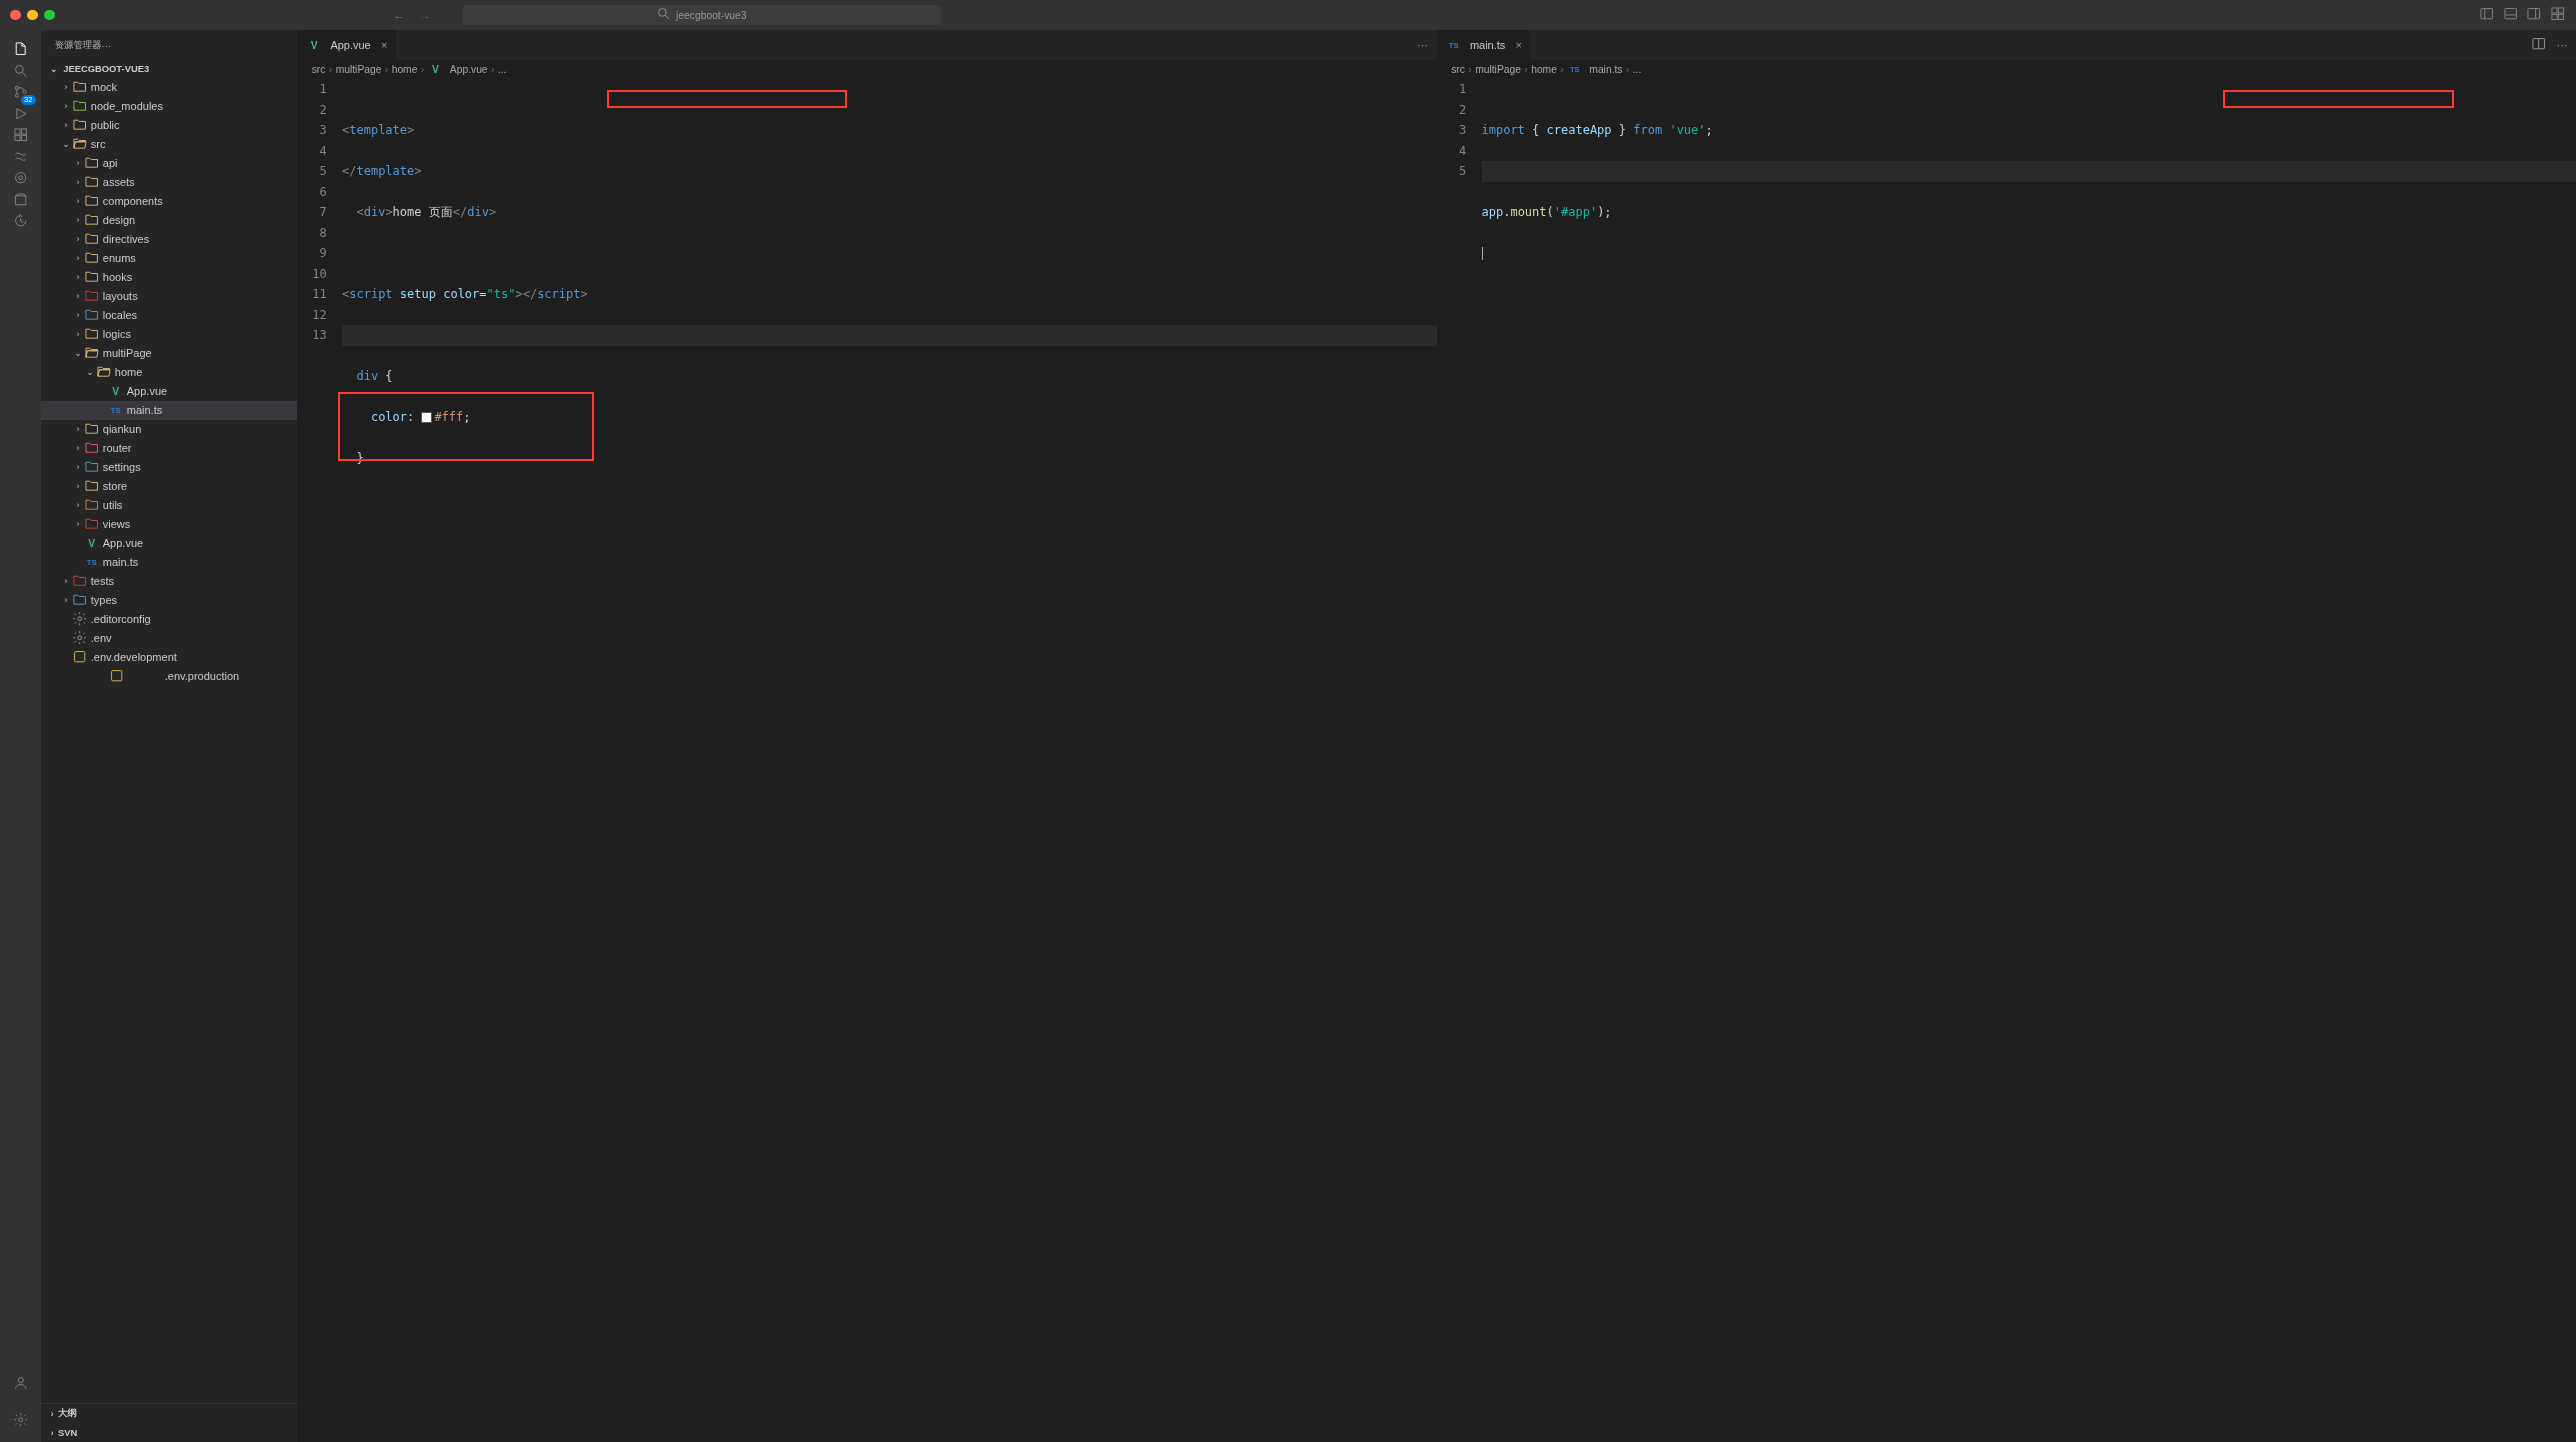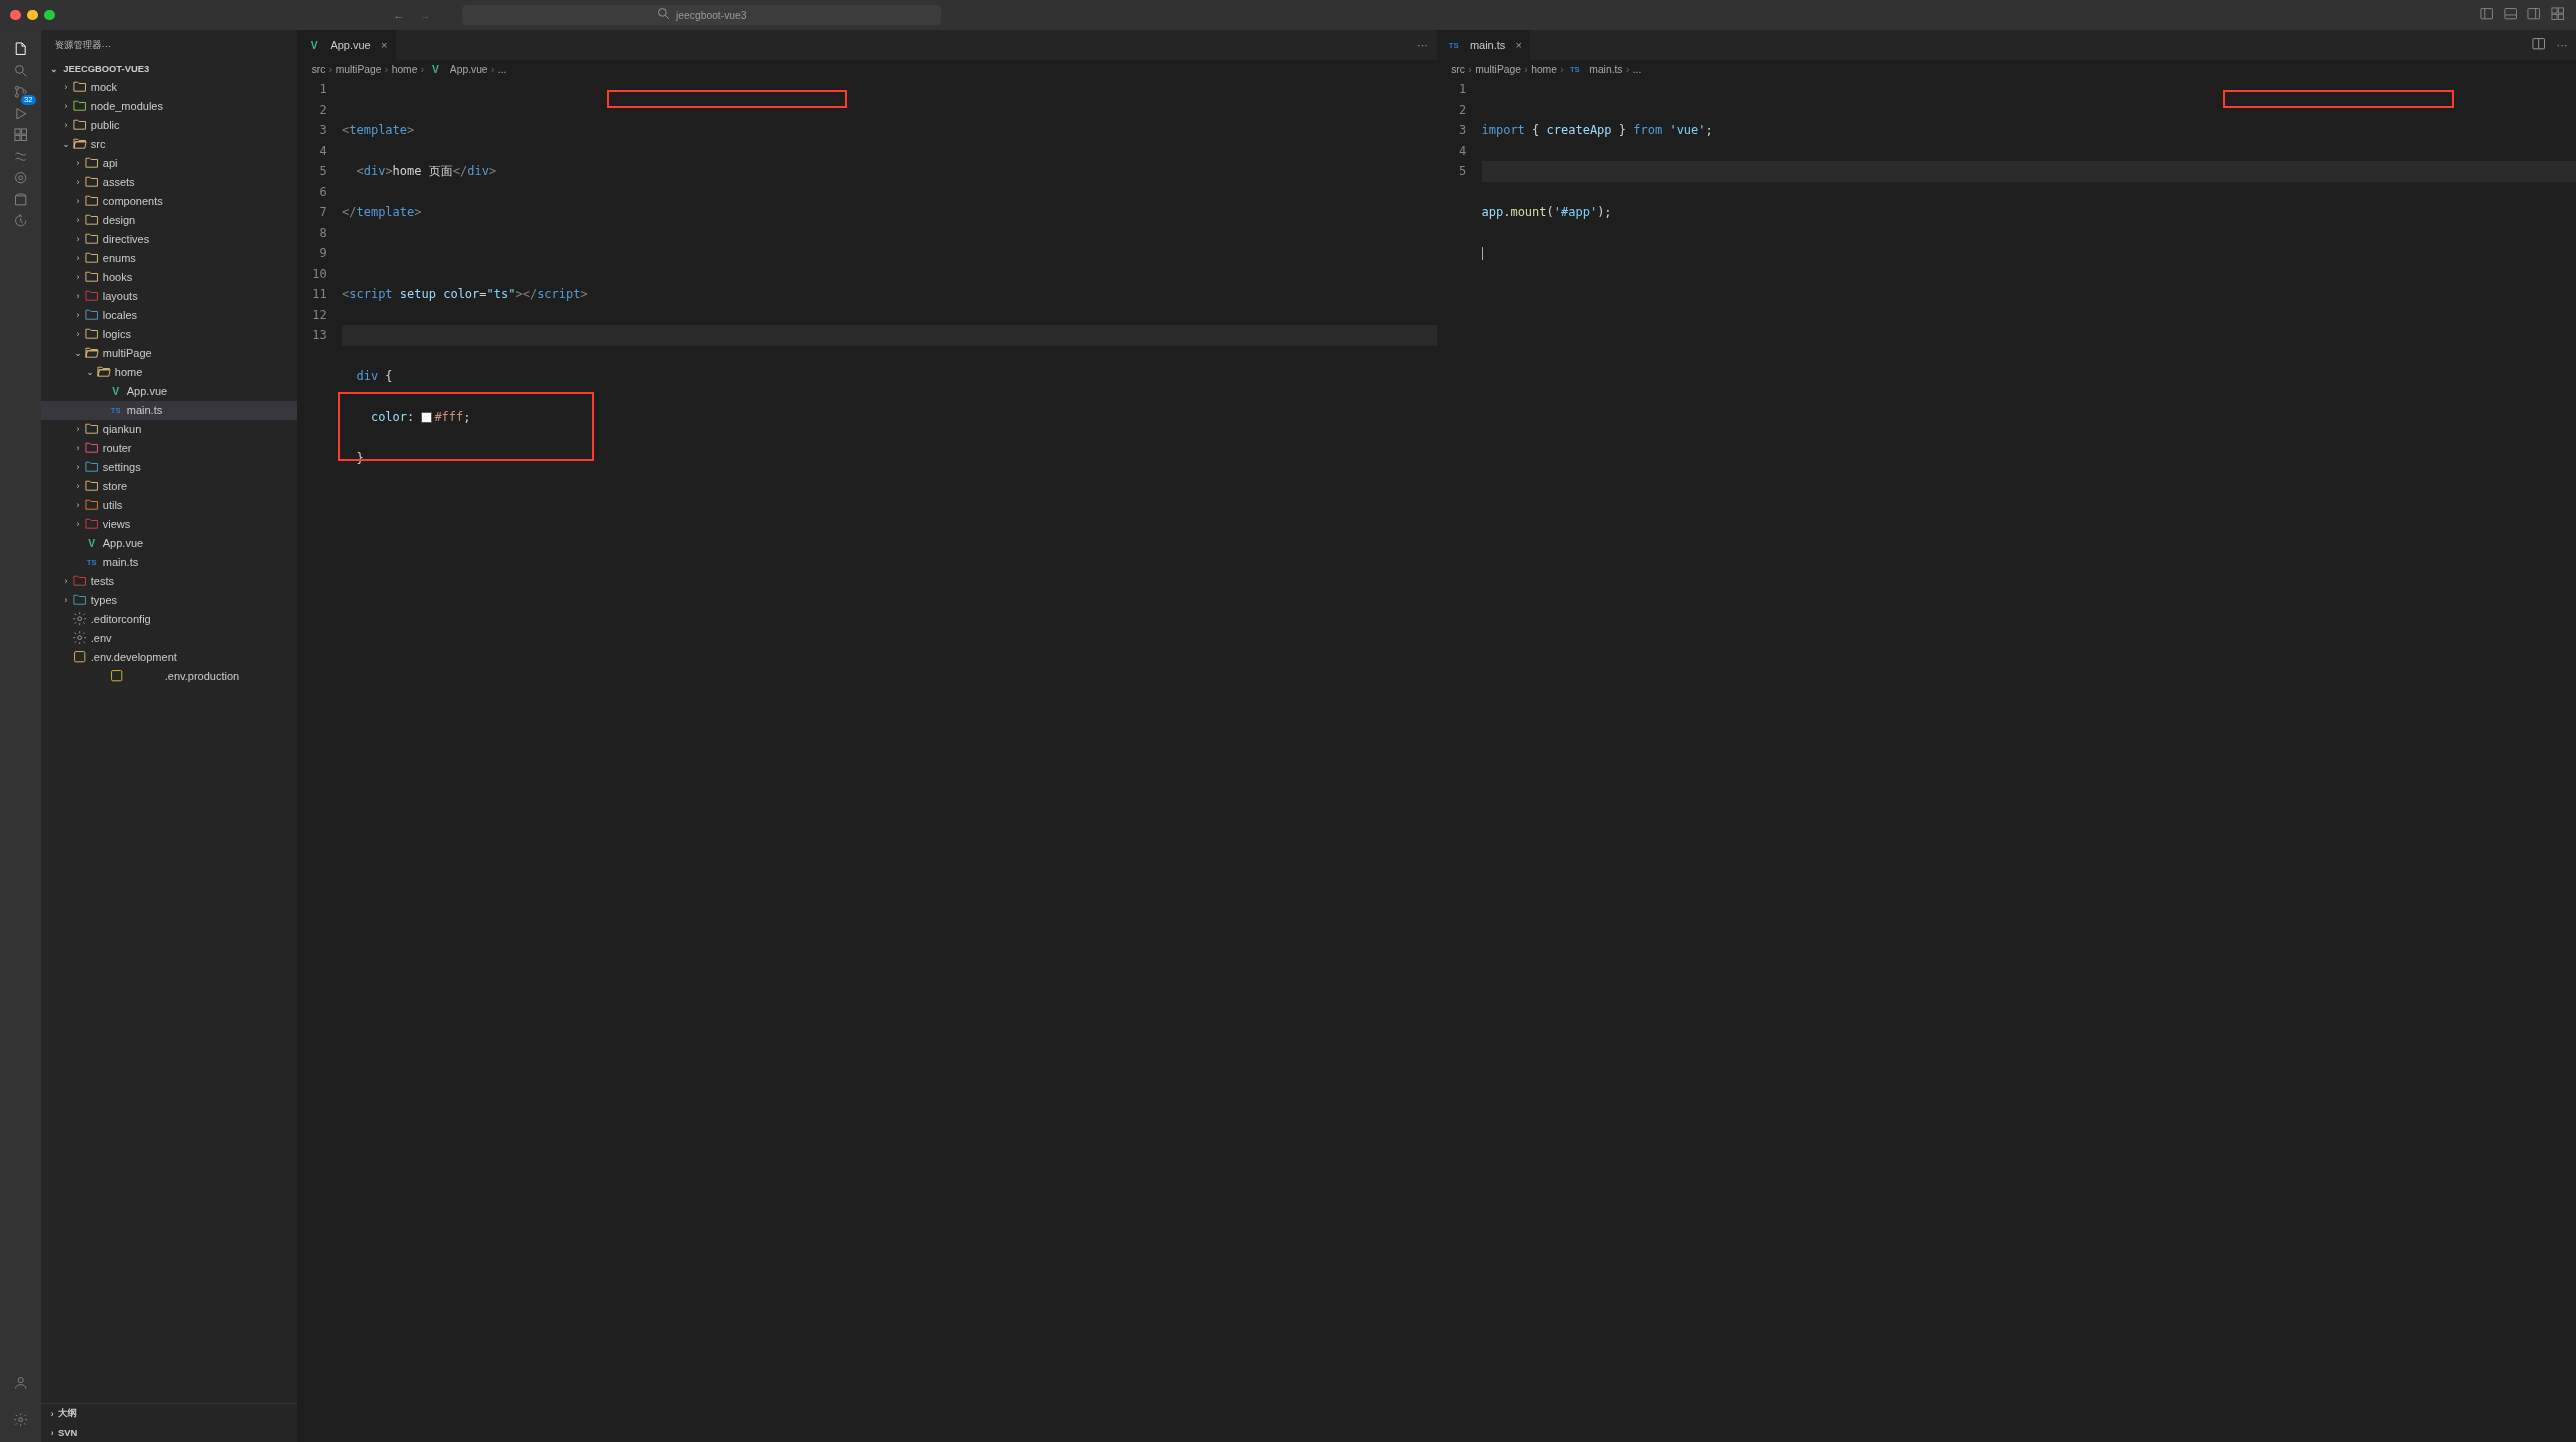--- a/index.html
+++ b/index.html
@@ -52,21 +52,21 @@
 .tab .close { color: #999; margin-left: 5.1px; }
 .tab-actions { margin-left: auto; display: flex; align-items: center; gap: 10.3px; padding: 0 8.5px; color: #999; }
 .breadcrumbs { height: 19px; display: flex; align-items: center; padding: 0 13.7px; gap: 3.4px; font-size: 10.3px; color: #a9a9a9; background: #1e1e1e; }
 .bc-sep { color: #666; }
 .code { flex: 1; display: flex; font-family: Menlo, Consolas, monospace; font-size: 12px; line-height: 20.5px; background: #1e1e1e; overflow: hidden; }
 .gutter { width: 44px; text-align: right; color: #858585; padding-right: 15.4px; user-select: none; }
 .codelines { flex: 1; white-space: pre; color: #d4d4d4; position: relative; }
 .current-line { background: #2a2a2b; position: absolute; left: 0; right: 0; height: 20.5px; }
 .tk-tag { color: #569cd6; }
 .tk-attr { color: #9cdcfe; }
-.tk-str { color: #7dd3fc; }
+.tk-str { color: #14b8a6; }
 .tk-kw { color: #569cd6; }
 .tk-fn { color: #dcdcaa; }
 .tk-var { color: #9cdcfe; }
 .tk-type { color: #4ec9b0; }
 .tk-punct { color: #808080; }
 .tk-css-prop { color: #9cdcfe; }
 .tk-css-val { color: #ce9178; }
 .swatch { display:inline-block; width:10.3px; height:10.3px; vertical-align:middle; margin-right:2.6px; border:0.9px solid #555; }
 .sb-bottom { border-top: 0.9px solid #333; }
 .sb-bottom .row { font-size: 9.4px; font-weight: bold; color: #ccc; }
@@ -477,22 +477,22 @@
               <div>8</div>
               <div>9</div>
               <div>10</div>
               <div>11</div>
               <div>12</div>
               <div>13</div>
             </div>
           <div class="codelines">
 <div class="current-line" style="top:246px"></div>
 <div><span class="tk-punct">&lt;</span><span class="tk-tag">template</span><span class="tk-punct">&gt;</span></div>
+<div><span class="tk-punct">&lt;/</span><span class="tk-tag">template</span><span class="tk-punct">&gt;</span></div>
 <div>  <span class="tk-punct">&lt;</span><span class="tk-tag">div</span><span class="tk-punct">&gt;</span><span>home 页面</span><span class="tk-punct">&lt;/</span><span class="tk-tag">div</span><span class="tk-punct">&gt;</span></div>
-<div><span class="tk-punct">&lt;/</span><span class="tk-tag">template</span><span class="tk-punct">&gt;</span></div>
 <div> </div>
 <div><span class="tk-punct">&lt;</span><span class="tk-tag">script</span><span class="tk-attr"> setup</span><span class="tk-attr"> color</span><span>=</span><span class="tk-str">"ts"</span><span class="tk-punct">&gt;&lt;/</span><span class="tk-tag">script</span><span class="tk-punct">&gt;</span></div>
 <div> </div>
 <div>  <span class="tk-tag">div</span><span> {</span></div>
 <div>    <span class="tk-css-prop">color</span><span>: </span><span class="swatch" style="background:#ffffff"></span><span class="tk-css-val">#fff</span><span>;</span></div>
 <div>  <span>}</span></div>
 <div> </div>
           </div>
         </div>
       </div>

